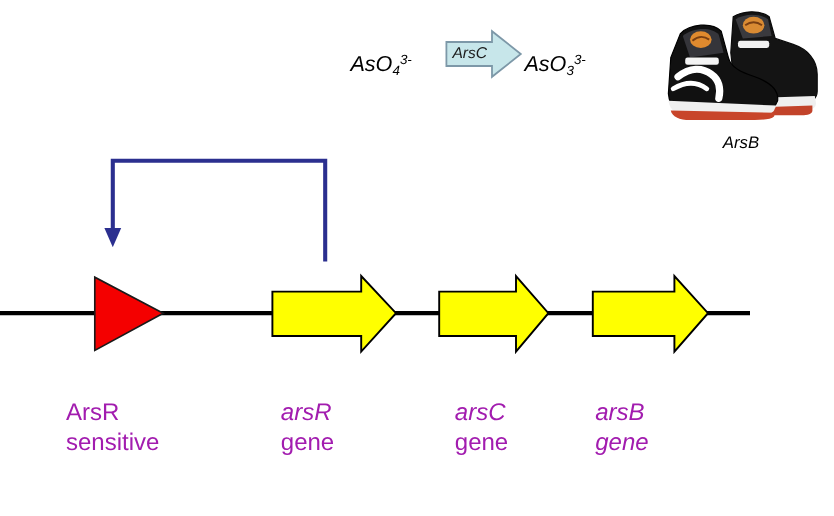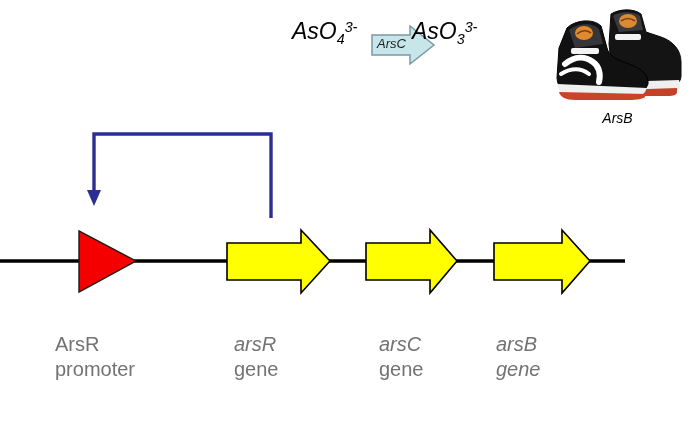--- a/index.html
+++ b/index.html
@@ -18,37 +18,38 @@
     position: relative;
     width: 695px;
     height: 430px;
     background: #ffffff;
   }
   .abs { position: absolute; }
 
   
   .species {
     font-style: italic;
-    font-size: 23px;
+    font-size: 18px;
     letter-spacing: 0px;
     white-space: nowrap;
     line-height: 1;
+    margin-top: 24px;
   }
   .species sub {
     font-size: 0.62em;
     vertical-align: -0.30em;
     font-style: italic;
   }
   .species sup {
     font-size: 0.62em;
     vertical-align: 0.52em;
     font-style: italic;
   }
   #substrate { left: 292px; top: 20px; }
-  #product   { left: 412px; top: 20px; }
+  #product   { left: 437px; top: 20px; }
 
   #arsc-arrow-wrap { left: 370px; top: 24px; width: 66px; height: 42px; }
   #arsc-label {
     left: 377px; top: 36px;
     font-style: italic;
     font-size: 13px;
     color: #1c1c1c;
     white-space: nowrap;
   }
 
@@ -63,21 +64,21 @@
     color: #000;
   }
 
   
   #gene-map { left: 0px; top: 118px; width: 695px; height: 190px; }
 
   
   .gene-caption {
     font-size: 20px;
     line-height: 25px;
-    color: #737373;
+    color: #a21caf;
     white-space: nowrap;
   }
   .gene-caption .ital { font-style: italic; }
   #promoter-caption { left: 55px;  top: 332px; }
   #arsr-caption     { left: 234px; top: 332px; }
   #arsc-caption     { left: 379px; top: 332px; }
   #arsb-gene-caption{ left: 496px; top: 332px; }
 </style>
 </head>
 <body>
@@ -139,21 +140,21 @@
       <polygon points="227,125 301,125 301,112 330,143 301,175 301,162 227,162" fill="#ffff00" stroke="#000000" stroke-width="1.6"></polygon>
 
       <polygon points="366,125 430,125 430,112 457,143 430,175 430,162 366,162" fill="#ffff00" stroke="#000000" stroke-width="1.6"></polygon>
 
       <polygon points="494,125 562,125 562,112 590,143 562,175 562,162 494,162" fill="#ffff00" stroke="#000000" stroke-width="1.6"></polygon>
     </svg>
   </div>
 
   <div class="abs gene-caption" id="promoter-caption">
     <div>ArsR</div>
-    <div>promoter</div>
+    <div>sensitive</div>
   </div>
 
   <div class="abs gene-caption" id="arsr-caption">
     <div class="ital">arsR</div>
     <div>gene</div>
   </div>
 
   <div class="abs gene-caption" id="arsc-caption">
     <div class="ital">arsC</div>
     <div>gene</div>

